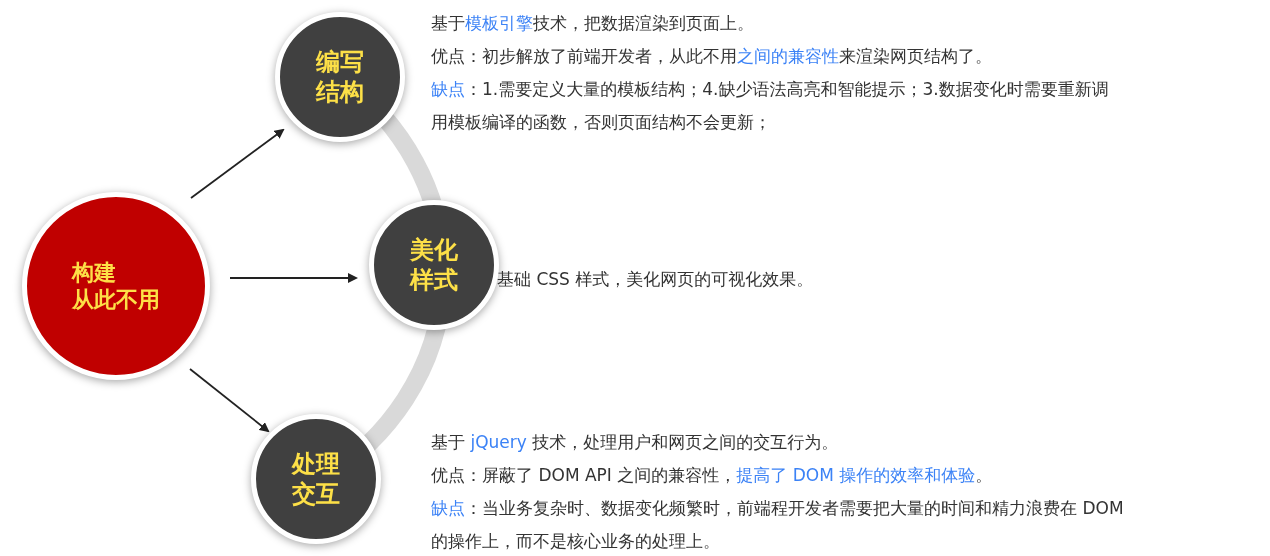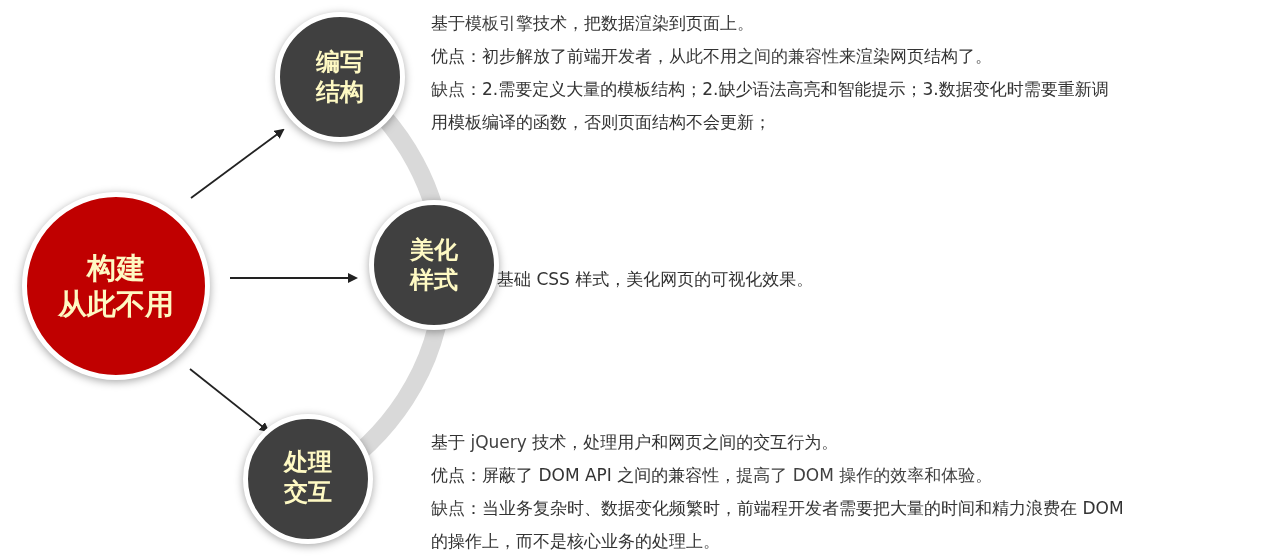--- a/index.html
+++ b/index.html
@@ -1,30 +1,30 @@
 <!DOCTYPE html>
 <html><head>
 <meta charset="utf-8">
 <style>
   html, body { margin:0; padding:0; background:#ffffff; }
   body { width:1270px; height:556px; position:relative; overflow:hidden;
          font-family:"DejaVu Sans","Liberation Sans",sans-serif; color:#333333; }
   .layer { position:absolute; left:0; top:0; }
   .circle { position:absolute; border-radius:50%; display:flex; align-items:center; justify-content:center;
             box-sizing:border-box; border:5px solid #ffffff; box-shadow:0 2px 8px rgba(0,0,0,0.35); }
-  .circle .label { color:#fef9c3; font-weight:bold; text-align:center; line-height:1.25; }
+  .circle .label { color:#fde047; font-weight:bold; text-align:left; line-height:1.25; }
   .main { left:22px; top:192px; width:188px; height:188px; background:#c00000; }
-  .main .label { font-size:29px; }
+  .main .label { font-size:22px; }
   .node { width:130px; height:130px; background:#404040; }
   .node .label { font-size:24px; }
   .n1 { left:275px; top:12px; }
   .n2 { left:369px; top:200px; }
-  .n3 { left:243px; top:414px;font-family:Liberation Mono, monospace; }
+  .n3 { left:251px; top:414px; }
   .text { position:absolute; font-size:17px; line-height:33px; white-space:nowrap; color:#333333; }
-  .red { color:#404040; }
+  .red { color:#3b82f6; }
   .block1 { left:431px; top:7px; }
   .block2 { left:497px; top:263px; }
   .block3 { left:431px; top:413px;margin-top:13px; }
 </style>
 </head>
 <body>
 
 <svg class="layer" width="1270" height="556" viewBox="0 0 1270 556">
   <defs>
     <marker id="arrowhead" markerWidth="10" markerHeight="10" refX="8" refY="5" orient="auto" markerUnits="userSpaceOnUse">
@@ -61,21 +61,21 @@
 <div class="circle node n3">
   <div class="label">
     <div>处理</div>
     <div>交互</div>
   </div>
 </div>
 
 <div class="text block1">
   <div><span>基于</span><span class="red">模板引擎</span><span>技术，把数据渲染到页面上。</span></div>
   <div><span>优点：初步解放了前端开发者，从此不用</span><span class="red">之间的兼容性</span><span>来渲染网页结构了。</span></div>
-  <div><span class="red">缺点</span><span>：2.需要定义大量的模板结构；2.缺少语法高亮和智能提示；3.数据变化时需要重新调</span></div>
+  <div><span class="red">缺点</span><span>：1.需要定义大量的模板结构；4.缺少语法高亮和智能提示；3.数据变化时需要重新调</span></div>
   <div><span>用模板编译的函数，否则页面结构不会更新；</span></div>
 </div>
 
 <div class="text block2">
   <div>基础 CSS 样式，美化网页的可视化效果。</div>
 </div>
 
 <div class="text block3">
   <div><span>基于 </span><span class="red">jQuery</span><span> 技术，处理用户和网页之间的交互行为。</span></div>
   <div><span>优点：屏蔽了 DOM API 之间的兼容性，</span><span class="red">提高了 DOM 操作的效率和体验</span><span>。</span></div>

